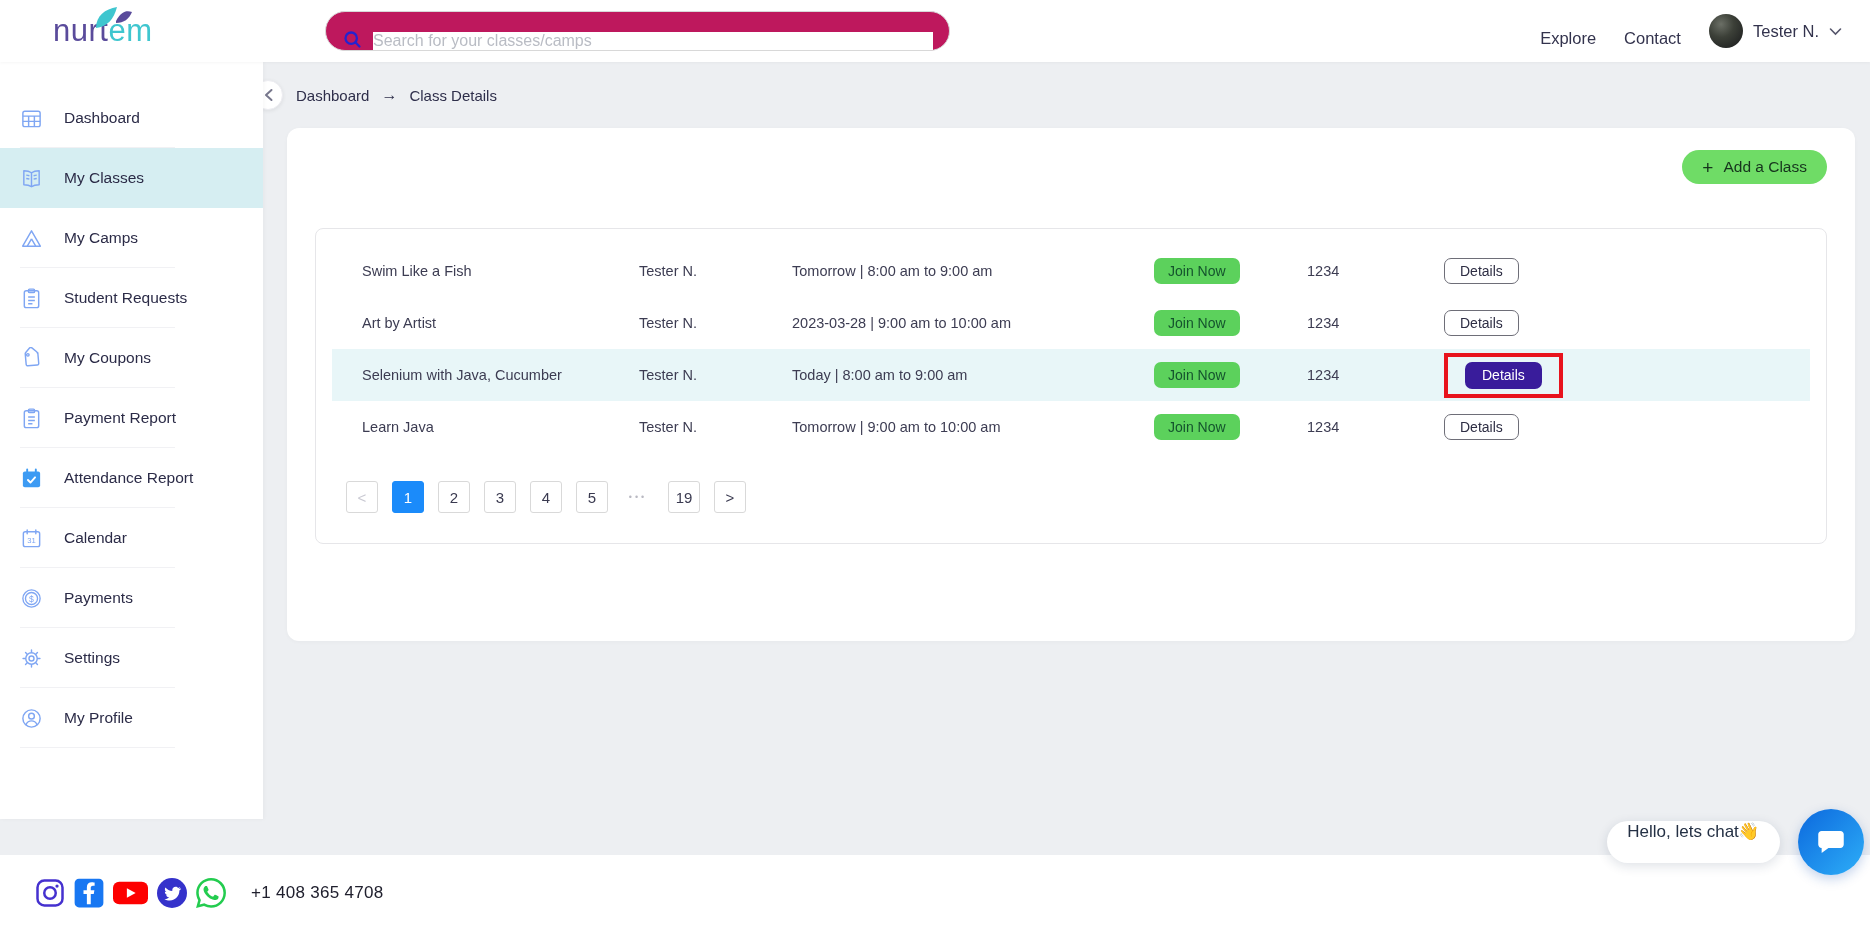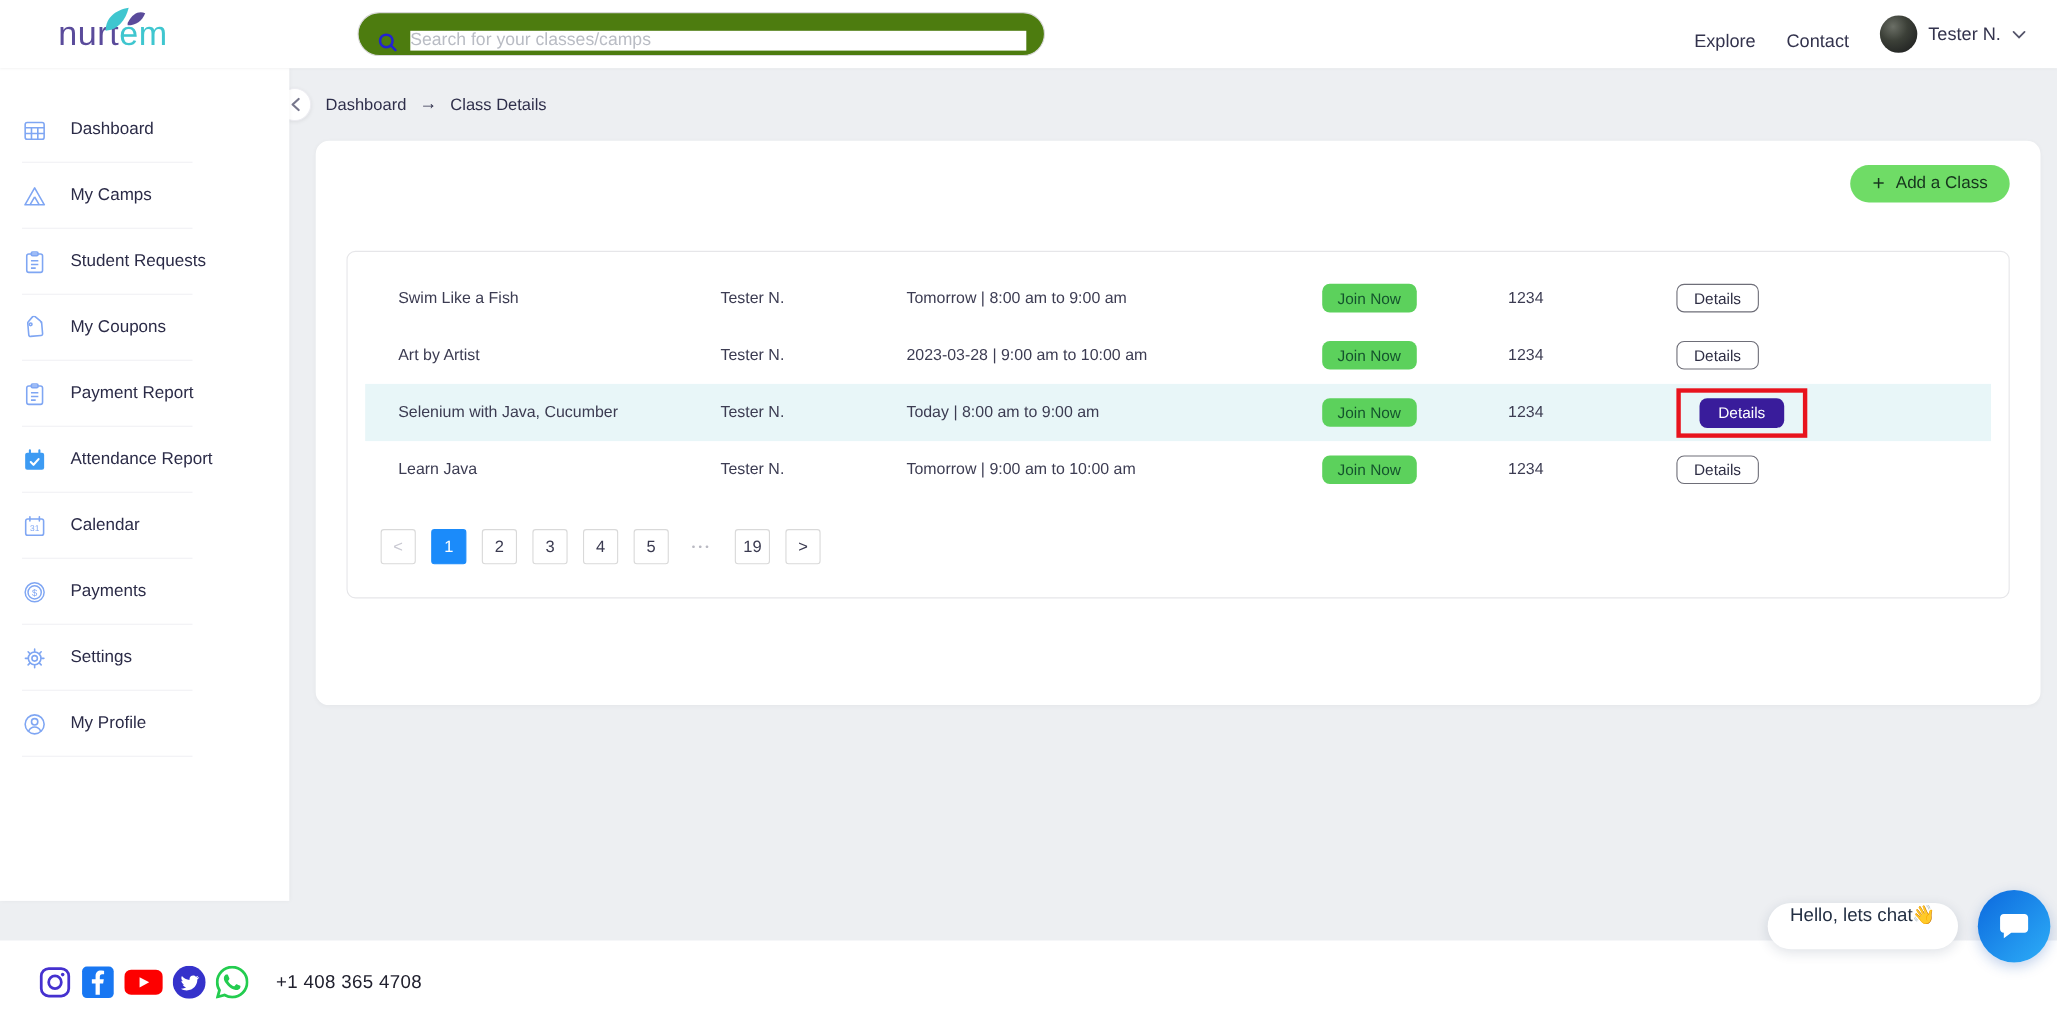--- a/index.html
+++ b/index.html
@@ -8,21 +8,21 @@
 
   
   .topbar { position:absolute; top:0; left:0; width:1870px; height:62px; background:#fff;
             display:flex; align-items:center; z-index:30; box-shadow:0 1px 3px rgba(0,0,0,.04); }
   .logo-wrap { width:263px; padding-left:53px; position:relative; }
   .logo { font-size:31px; font-weight:500; letter-spacing:.5px; }
   .logo .l1 { color:#5a4b9b; }
   .logo .l2 { color:#3fc6cf; }
   .logo-leaf { position:absolute; left:92px; top:-7px; }
   .search-pill { margin-left:62px; width:625px; height:40px; border:1px solid #d8d8d8; border-radius:20px;
-                 background:#4d7c0f; display:flex; align-items:flex-start; padding:16px 16px; }
+                 background:#be185d; display:flex; align-items:flex-end; padding:0 16px; }
   .search-pill input { border:none; outline:none; flex:1; font-size:16px; color:#444; margin-left:10px;
                        font-family:"Liberation Sans", sans-serif; }
   .search-pill input::placeholder { color:#b9bcc4; }
   .top-nav { margin-left:auto; display:flex; align-items:flex-end; gap:28px; padding-right:28px; }
   .top-link { font-size:16.5px; color:#33334d; cursor:pointer; }
   .user-chip { display:flex; align-items:center; gap:10px; cursor:pointer; }
   .avatar { width:34px; height:34px; border-radius:50%;
             background:radial-gradient(circle at 35% 30%, #6b6f66 0%, #3c4038 40%, #17181a 100%); }
   .user-name { font-size:16.5px; color:#33334d; }
 
@@ -53,21 +53,21 @@
   .add-btn { background:#6fdc66; border:none; border-radius:17px; height:34px; padding:0 20px;
              display:flex; align-items:center; gap:10px; font-size:15.5px; color:#16341d; cursor:pointer;
              font-family:"Liberation Sans", sans-serif; }
   .add-btn .plus { font-size:19px; line-height:1; }
 
   .tbl-card { margin-top:44px; border:1px solid #e6e6e9; border-radius:8px; padding:16px 16px 30px; }
   .tr { display:grid; grid-template-columns:292px 153px 362px 153px 137px 1fr; align-items:center; }
   .tr.head { background:#d7f0f4; height:38px; border-radius:2px; }
   .tr.head .td { font-size:15px; color:#1e2f3e; }
   .tr.head .td + .td { border-left:1px solid #bfdfe5; height:24px; display:flex; align-items:center; }
-  .tr.row { height:52px; font-size:14.5px; color:#3c3c52;gap:16px; }
+  .tr.row { height:52px; font-size:14.5px; color:#3c3c52; }
   .tr.row.hl { background:#e8f6f8; }
   .td { padding-left:15px; }
   .td.first { padding-left:30px; }
   .join-btn { background:#5cd15c; border:none; border-radius:7px; padding:5px 14px; font-size:14px;
               color:#14532d; cursor:pointer; font-family:"Liberation Sans", sans-serif; }
   .details-btn { background:#fff; border:1.5px solid #6e6e78; border-radius:7px; padding:4px 15px;
                  font-size:14px; color:#2e2e44; cursor:pointer; font-family:"Liberation Sans", sans-serif; }
   .details-btn.primary { background:#391c9b; border:none; color:#fff; padding:5.5px 17px; }
   .hl-box { display:inline-block; border:4px solid #e8131d; padding:5px 17px; line-height:0; }
 
@@ -126,20 +126,27 @@
 </header>
 
 <aside class="sidebar">
   <div class="side-item">
     <svg class="sicon" viewBox="0 0 24 24" fill="none" stroke="#7fa6f3" stroke-width="1.5">
         <rect x="3" y="4.5" width="18" height="16" rx="2"></rect>
         <path d="M3 9.5h18M9 9.5v11M15 9.5v11M3 15h18"></path>
       </svg>
     <span class="side-label">Dashboard</span>
   </div>
+  <div class="side-item active">
+    <svg class="sicon" viewBox="0 0 24 24" fill="none" stroke="#7fa6f3" stroke-width="1.5" stroke-linejoin="round">
+        <path d="M12 6C10 4.6 7.2 4 4 4v14.5c3.2 0 6 .6 8 2 2-1.4 4.8-2 8-2V4c-3.2 0-6 .6-8 2z"></path>
+        <path d="M12 6v14.5M6.5 8.5c1.2.1 2.3.3 3.3.6M6.5 12c1.2.1 2.3.3 3.3.6M14.2 9.1c1-.3 2.1-.5 3.3-.6M14.2 12.6c1-.3 2.1-.5 3.3-.6"></path>
+      </svg>
+    <span class="side-label">My Classes</span>
+  </div>
   <div class="side-item">
     <svg class="sicon" viewBox="0 0 24 24" fill="none" stroke="#7fa6f3" stroke-width="1.5" stroke-linejoin="round">
         <path d="M12 4 2.8 20h18.4L12 4z"></path>
         <path d="M12 12.5 7.6 20M12 12.5l4.4 7.5"></path>
       </svg>
     <span class="side-label">My Camps</span>
   </div>
   <div class="side-item">
     <svg class="sicon" viewBox="0 0 24 24" fill="none" stroke="#7fa6f3" stroke-width="1.5" stroke-linejoin="round">
         <rect x="4.5" y="4" width="15" height="17.5" rx="2"></rect>

